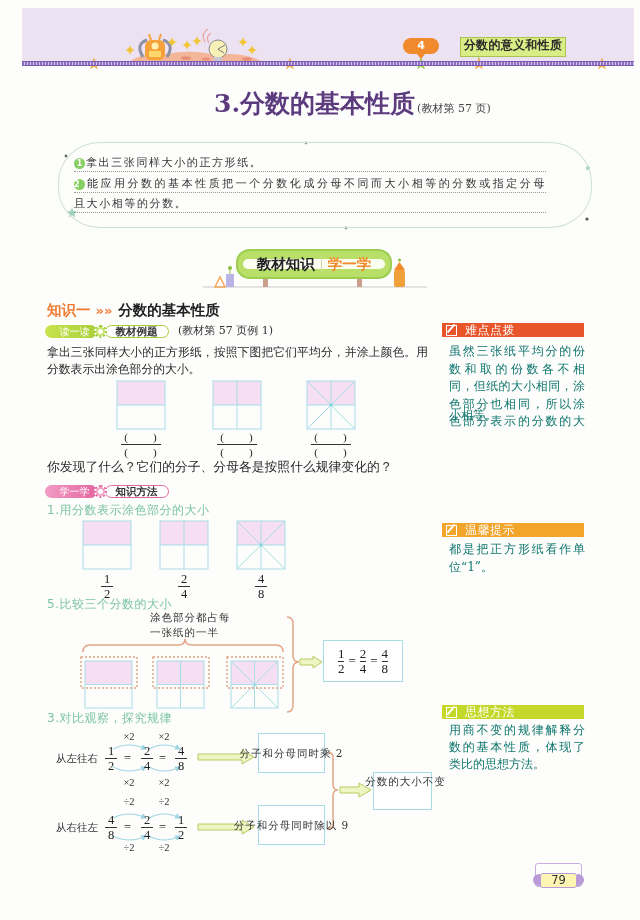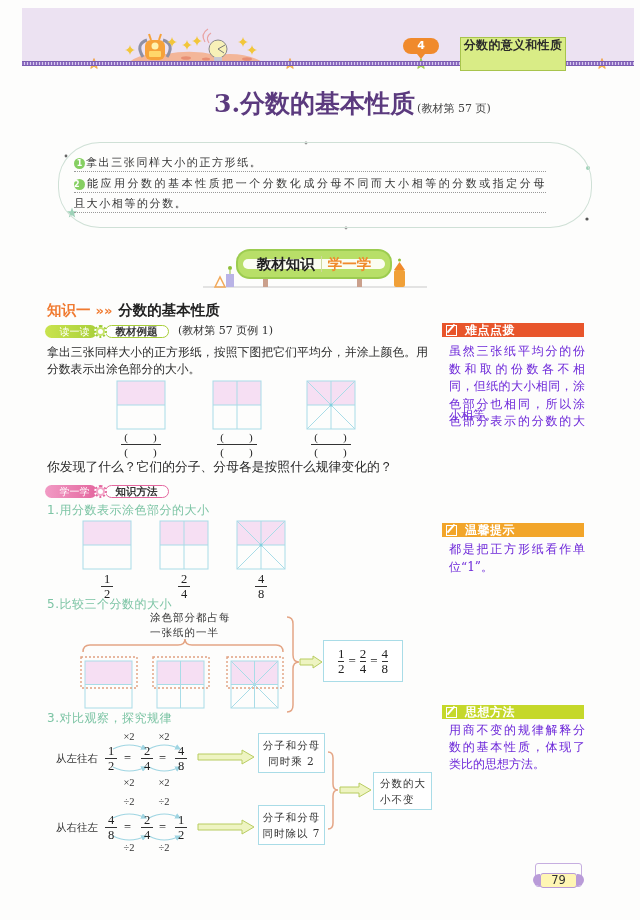--- a/index.html
+++ b/index.html
@@ -55,32 +55,32 @@
 .note{font-family:"DejaVu Serif",serif;font-size:10.5px;line-height:15px;letter-spacing:1px;color:#333;white-space:nowrap}
 
 
 .frac{position:absolute;display:flex;flex-direction:column;align-items:center;font-family:"Liberation Serif",serif;font-size:12.5px;line-height:12px;color:#222}
 .frac .bar{align-self:stretch;border-top:1px solid #333;margin:1px 0 1px}
 .blank{font-size:11px;line-height:12px;letter-spacing:1px}
 .eq{position:absolute;font-family:"Liberation Serif",serif;font-size:12.5px;color:#222;line-height:14px}
 .op{position:absolute;font-family:"Liberation Serif",serif;font-size:10.5px;color:#333;line-height:12px;width:20px;text-align:center}
 .row-label{font-family:"DejaVu Serif",serif;font-size:10.5px;line-height:16px;color:#333;white-space:nowrap}
 
-.cbox{border:1px solid #a9dce7;background:#fff;display:flex;flex-direction:column;align-items:center;justify-content:center}
+.cbox{border:1px solid #a9dce7;background:#fff;display:flex;flex-direction:row;align-items:center;justify-content:center}
 .cbox span{font-family:"DejaVu Serif",serif;font-size:10.5px;line-height:16px;letter-spacing:1px;color:#333;white-space:nowrap}
 .result-box{border:1px solid #a9dce7;background:#fff;display:flex;align-items:center;justify-content:center;gap:4px}
 .result-box .frac{position:static;font-size:13px}
 .result-box .eqi{font-family:"Liberation Serif",serif;font-size:13px;color:#222}
 
 
 .sb-bar{height:14px;display:flex;align-items:center;padding-left:4px}
 .sb-icon{width:11px;height:11px;border:1.5px solid #fff;position:relative;margin-right:8px}
 .sb-icon::after{content:"";position:absolute;left:3px;top:-3px;width:2px;height:11px;background:#fff;transform:rotate(40deg)}
-.sb-title{color:#fff;font-size:12px;font-weight:bold;line-height:14px;letter-spacing:0.5px}
-.sb-line{font-family:"DejaVu Serif",serif;font-size:12px;line-height:17.5px;color:#6d28d9;white-space:nowrap;width:136px}
+.sb-title{color:#fff;font-size:12px;font-weight:normal;line-height:14px;letter-spacing:0.5px}
+.sb-line{font-family:"DejaVu Serif",serif;font-size:12px;line-height:17.5px;color:#0f766e;white-space:nowrap;width:136px}
 
 
 .pg-frame{border:1.5px solid #c6aee0;border-radius:3px}
 .pg-inner{background:#fff6b4;border:1.5px solid #b99bd8;border-radius:3px;text-align:center;font-size:11.5px;line-height:13px;color:#333}
 </style>
 </head>
 <body>
 
 <svg id="gfx" viewBox="0 0 640 920" xmlns="http://www.w3.org/2000/svg">
   <defs>
@@ -244,21 +244,21 @@
     <path d="M328,752 Q333,752 333,758 L333,784 Q333,790 338,790 Q333,790 333,796 L333,823 Q333,829 328,829" stroke="#e4a585" stroke-width="1.5" fill="none"></path>
   </g>
   <g>
     <polygon points="340,787 359,787 359,783 371,790 359,797 359,793 340,793" fill="#eef4c2" stroke="#b8cc60" stroke-width="1"></polygon>
   </g>
 </svg>
 
 <div class="abs band" style="left:22px;top:8px;width:612px;height:53px;z-index:-1"></div>
 <div class="abs ribbon layer" style="left:22px;top:61px;width:612px;height:5px;z-index:0"></div>
 <div class="abs layer chap-num" style="left:403px;top:38px;width:36px;height:16px">4</div>
-<div class="abs layer chap-title" style="left:460px;top:37px;width:106px;height:34px">分数的意义和性质</div>
+<div class="abs layer chap-title" style="left:460px;top:37px;width:106px;height:20px">分数的意义和性质</div>
 
 <div class="abs layer nowrap" style="left:214px;top:89px">
   <span class="title-main">3.分数的基本性质</span><span class="title-ref">(教材第 57 页)</span>
 </div>
 
 <div class="abs obj-box" style="left:58px;top:142px;width:534px;height:86px"></div>
 <div class="abs layer obj-line" style="left:74px;top:155px;width:472px">
   <span class="obj-mark">1</span><span>拿出三张同样大小的正方形纸。</span>
 </div>
 <div class="abs layer obj-line just" style="left:74px;top:176px;width:472px">
@@ -400,21 +400,21 @@
     <span>4</span>
   </div>
 <div class="eq layer" style="left:159px;top:820px">=</div>
 <div class="frac layer" style="left:175px;top:814px;width:12px">
     <span>1</span>
     <span class="bar"></span>
     <span>2</span>
   </div>
 <div class="abs layer cbox" style="left:258px;top:805px;width:67px;height:40px">
   <span>分子和分母</span>
-  <span>同时除以 7</span>
+  <span>同时除以 9</span>
 </div>
 
 <div class="abs layer cbox" style="left:373px;top:772px;width:59px;height:38px;align-items:flex-start;padding-left:6px">
   <span>分数的大</span>
   <span>小不变</span>
 </div>
 
 <div class="abs layer sb-bar" style="left:442px;top:323px;width:142px;background:#e8552b">
   <span class="sb-icon"></span>
   <span class="sb-title">难点点拨</span>

